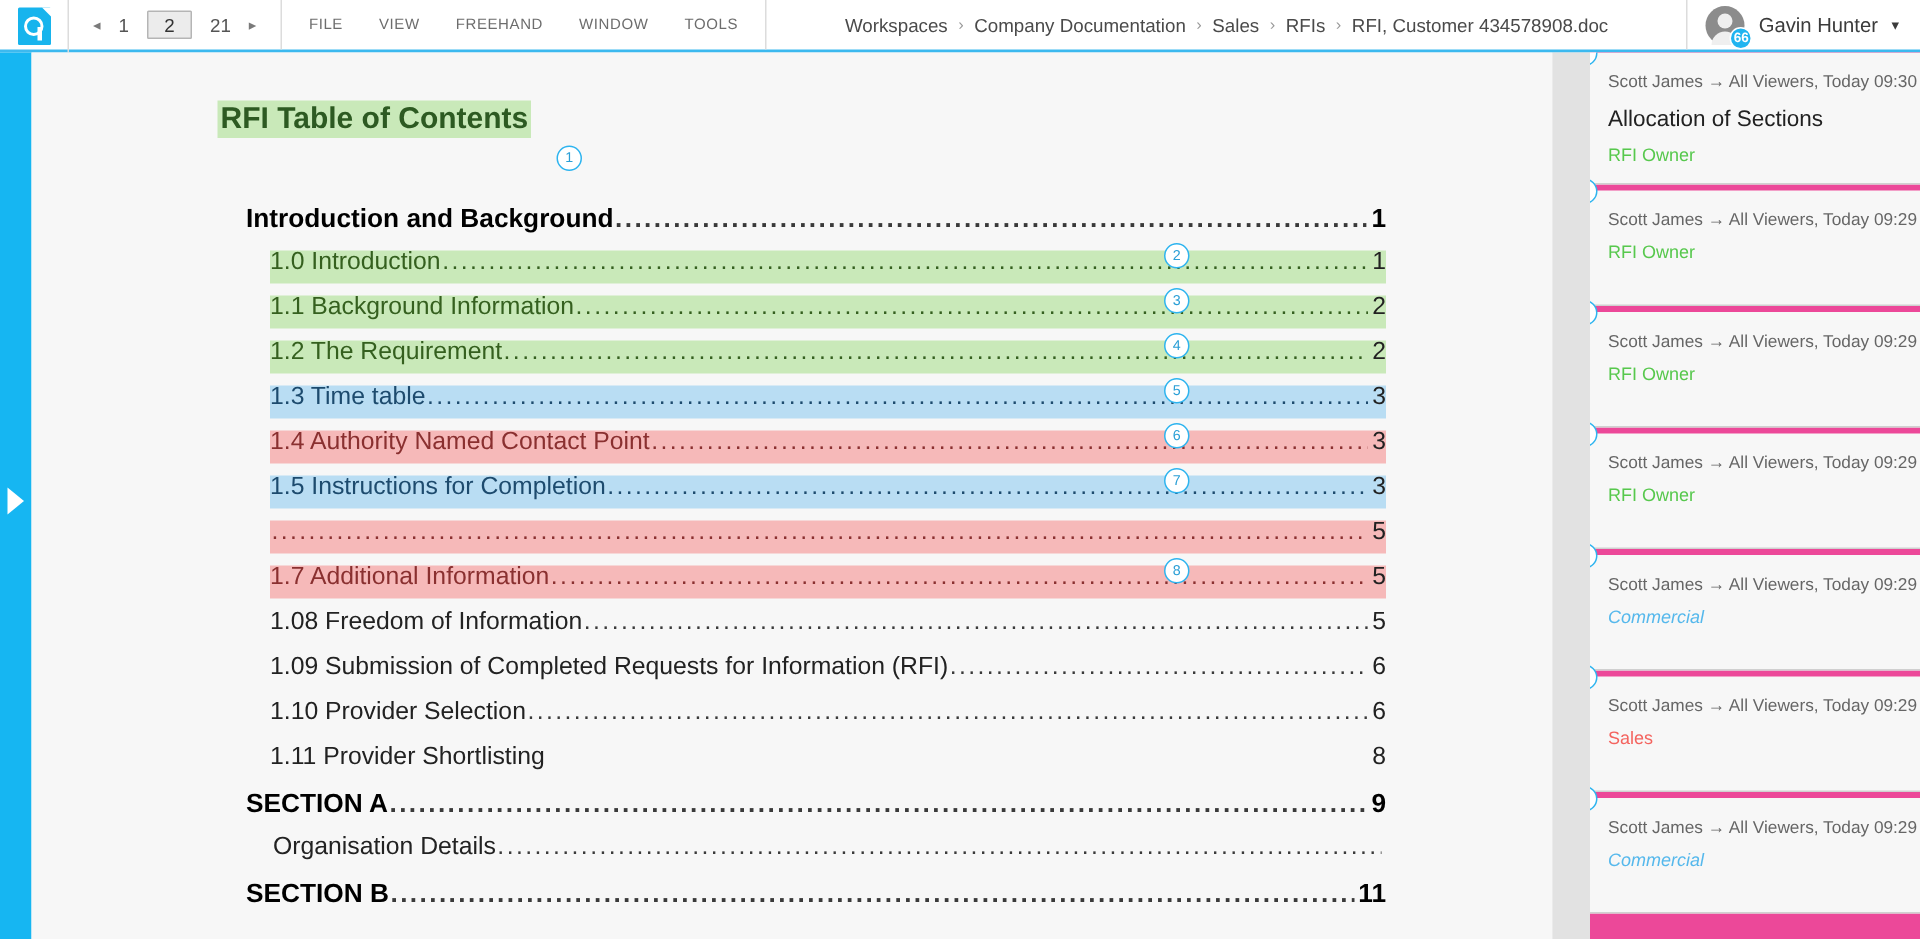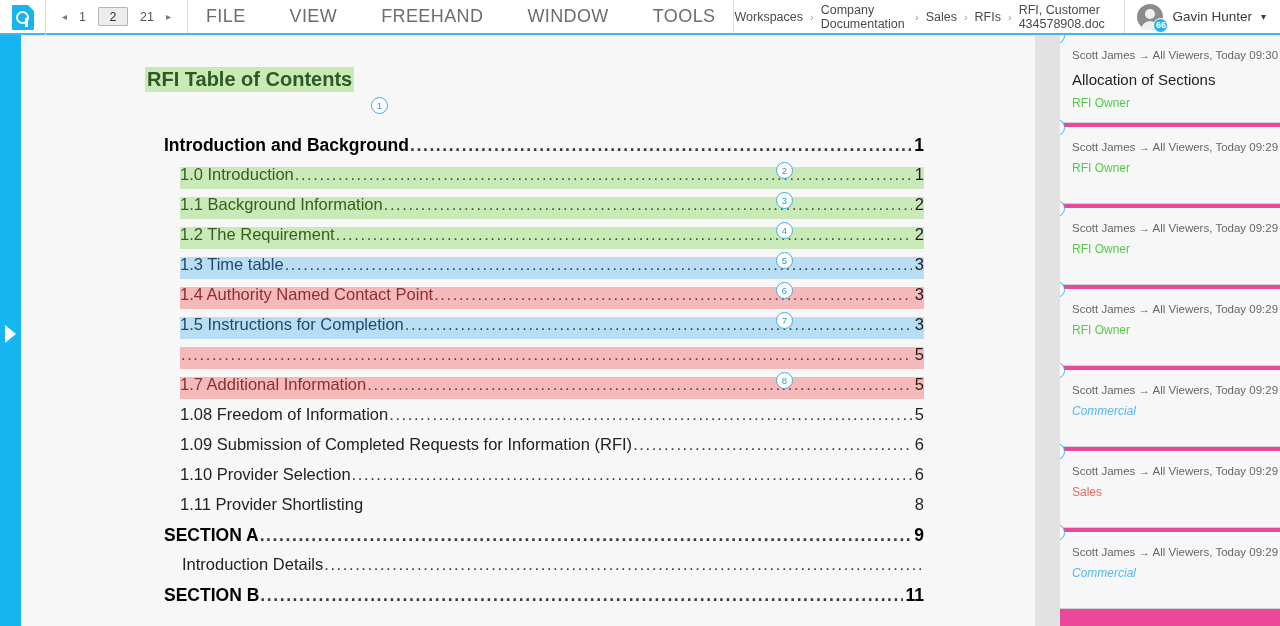--- a/index.html
+++ b/index.html
@@ -56,22 +56,22 @@
     width: 30px; height: 19px;
     border: 1px solid #b5b5b5;
     background: #ececec;
     display: flex; align-items: center; justify-content: center;
     font-size: 12.5px; color: #333;
     border-radius: 1px;
   }
 
   .menu {
     display: flex; align-items: center;
-    padding-left: 18px; gap: 44px;
-    font-size: 18px; color: #6d6d6d;
+    padding-left: 18px; gap: 24px;
+    font-size: 10px; color: #6d6d6d;
     letter-spacing: 0.4px;
     border-right: 1px solid #dcdcdc;
     padding-right: 18px;
   }
   .menu span { cursor: pointer; }
 
   .breadcrumb {
     flex: 1;
     display: flex; align-items: center; justify-content: center;
     gap: 7px;
@@ -357,21 +357,21 @@
         <span class="label">1.11 Provider Shortlisting</span>
         <span class="dots"></span>
         <span class="pg">8</span>
       </div>
       <div class="toc-row head">
         <span class="label">SECTION A</span>
         <span class="dots">........................................................................................................................................</span>
         <span class="pg">9</span>
       </div>
       <div class="toc-row lvl2">
-        <span class="label">Introduction Details</span>
+        <span class="label">Organisation Details</span>
         <span class="dots">........................................................................................................................................</span>
         <span class="pg"></span>
       </div>
       <div class="toc-row head">
         <span class="label">SECTION B</span>
         <span class="dots">........................................................................................................................................</span>
         <span class="pg">11</span>
       </div>
     </div>
 <div class="marker" style="left: 755px; top: 127px;">2</div>

